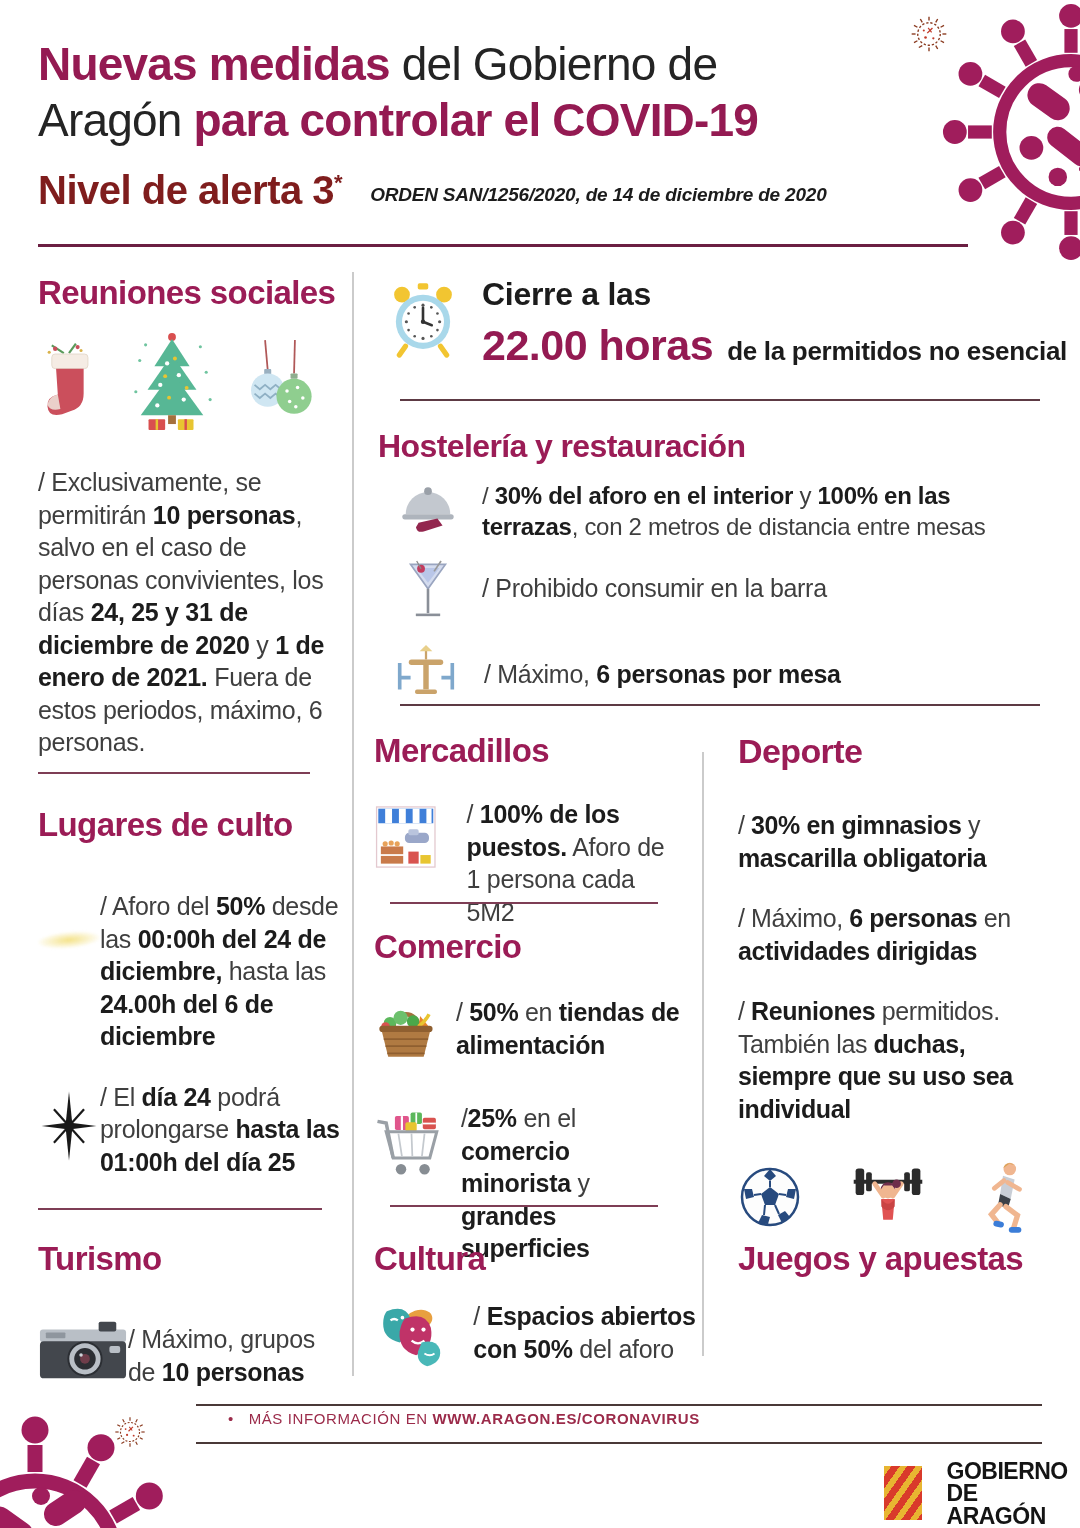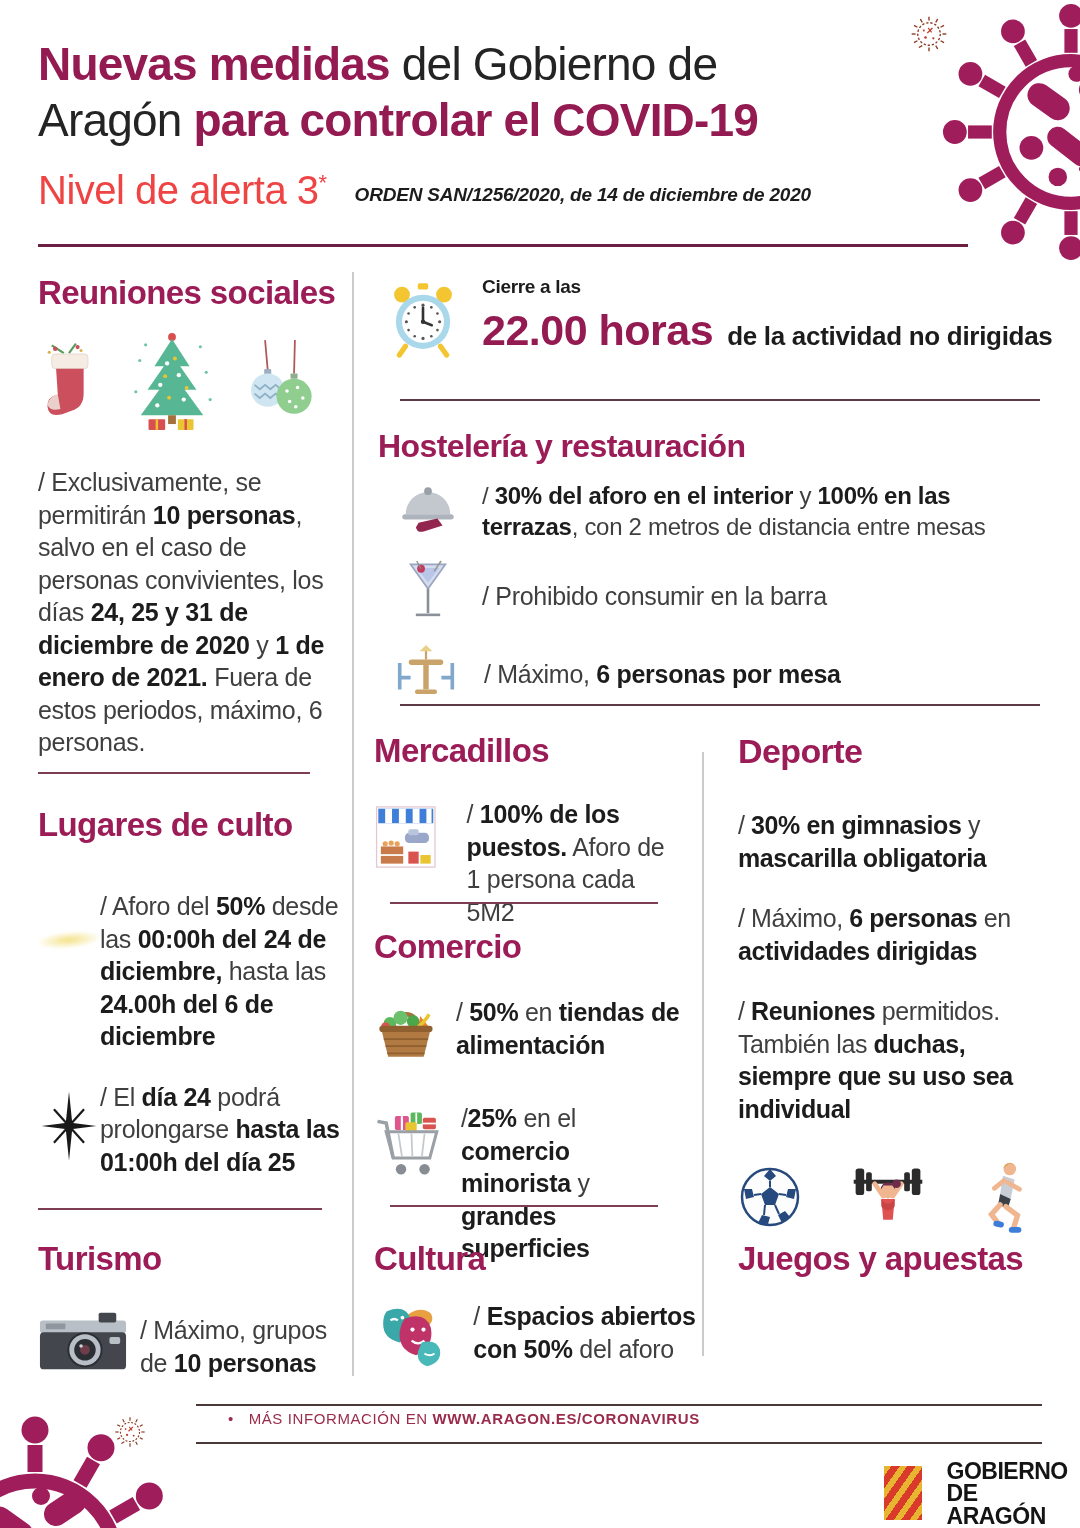--- a/index.html
+++ b/index.html
@@ -9,36 +9,36 @@
   .seg span{color:#3f3f3f;font-weight:400}
   .seg span.b{color:#1c1c1c;font-weight:700}
   .seg span.acc{color:#941a52}
   .h2{font-size:33px;font-weight:700;color:#9b1c56;letter-spacing:-0.6px;margin:0}
   .body-text{font-size:25px;line-height:1.3;letter-spacing:-0.3px}
   
   #title{position:absolute;left:38px;top:36px;width:900px;font-size:46px;line-height:1.22;letter-spacing:-0.8px}
   #title .seg span{color:#242424;font-weight:400}
   #title .seg span.b.acc{color:#941a52;font-weight:700}
   #alert-row{position:absolute;left:38px;top:168px;display:flex;align-items:flex-end;gap:28px}
-  #alert-level{font-size:40px;font-weight:400;color:#ef4444;letter-spacing:-0.5px}
+  #alert-level{font-size:40px;font-weight:700;color:#7f1d1d;letter-spacing:-0.5px}
   #alert-level sup{font-size:22px}
   #order-ref{font-size:19px;font-style:italic;font-weight:700;color:#1c1c1c;padding-bottom:7px;letter-spacing:-0.2px}
   
   .rule{position:absolute;height:3px;background:#6b1f42}
   .rule-thin{position:absolute;height:2px;background:#5d3a44}
   .rule-sec{position:absolute;height:2px;background:#7e3d55}
   .vline{position:absolute;width:2px;background:#cbcbcb}
   .frule{position:absolute;height:2px;background:#4a3938}
   
   .abs{position:absolute}
   .item-row{display:flex;align-items:flex-start}
   .icon-box{flex:0 0 auto;display:flex;justify-content:center;align-items:center}
   
   #closure{position:absolute;left:388px;top:276px;display:flex;gap:24px}
-  #closure-line1{font-size:19px;font-weight:700;color:#1c1c1c;letter-spacing:-0.3px}
+  #closure-line1{font-size:32px;font-weight:700;color:#1c1c1c;letter-spacing:-0.3px}
   #closure-line2{display:flex;align-items:baseline;margin-top:8px}
   #closure-time{font-size:43px;font-weight:700;color:#941a52;letter-spacing:-0.5px}
   #closure-suffix{font-size:26px;font-weight:700;color:#1c1c1c;margin-left:14px;letter-spacing:-0.3px}
   
   #footer-info{position:absolute;left:228px;top:1410px;font-size:15px;color:#9b2b4a;letter-spacing:0.6px}
   #footer-info .b{font-weight:700}
   #logo{position:absolute;left:884px;top:1460px;display:flex;gap:25px;align-items:center}
   #logo-flag{width:38px;height:54px;background:repeating-linear-gradient(125deg,#e8b531 0 6px,#d93a2b 6px 13px)}
   #logo-text{font-size:23px;line-height:0.97;font-weight:700;color:#141414;letter-spacing:-0.5px}
   .streak{width:70px;height:16px;border-radius:50%;transform:rotate(-5deg);filter:blur(1px);
@@ -237,21 +237,21 @@
         </svg>
       </div>
       <div class="body-text seg" style="width:245px"><span>/ El </span><span class="b">día 24</span><span> podrá prolongarse </span><span class="b">hasta las 01:00h del día 25</span></div>
     </div>
   </div>
 
   <div class="rule-sec" style="left:38px;top:1208px;width:284px"></div>
 
   <div class="abs" style="left:38px;top:1240px;width:330px">
     <div class="h2">Turismo</div>
-    <div class="item-row" style="margin-top:32px;gap:12px">
+    <div class="item-row" style="margin-top:41px;gap:0">
       <svg width="90" height="62" viewBox="0 0 92 62">
         <rect x="2" y="10" width="88" height="13" rx="3" fill="#b9bfc6"></rect>
         <rect x="8" y="13" width="20" height="6" rx="1" fill="#8f969e"></rect>
         <rect x="62" y="2" width="18" height="10" rx="2" fill="#43474d"></rect>
         <rect x="2" y="22" width="88" height="38" rx="4" fill="#43474d"></rect>
         <circle cx="48" cy="40" r="17" fill="#b9bfc6" stroke="#2b2e33" stroke-width="2"></circle>
         <circle cx="48" cy="40" r="11" fill="#2b2e33"></circle>
         <circle cx="48" cy="40" r="5" fill="#6e3d4a"></circle>
         <circle cx="44" cy="36" r="1.8" fill="#cfd4da"></circle>
         <rect x="73" y="27" width="11" height="7" rx="2" fill="#b9bfc6"></rect>
@@ -287,21 +287,21 @@
           <circle cx="30.5" cy="62.5" r="1.5"></circle>
       </g>
       <line x1="40" y1="46" x2="40" y2="30" stroke="#333" stroke-width="3" stroke-linecap="round"></line>
       <line x1="40" y1="46" x2="50" y2="50" stroke="#333" stroke-width="3" stroke-linecap="round"></line>
       <circle cx="40" cy="46" r="2.5" fill="#333"></circle>
     </svg>
     <div>
       <div id="closure-line1">Cierre a las</div>
       <div id="closure-line2">
         <span id="closure-time">22.00 horas</span>
-        <span id="closure-suffix">de la actividad no dirigidas</span>
+        <span id="closure-suffix">de la permitidos no esencial</span>
       </div>
     </div>
   </div>
 
   <div class="rule-thin" style="left:400px;top:399px;width:640px"></div>
 
   <div class="abs" style="left:378px;top:428px;width:672px">
     <div class="h2" style="font-size:32px">Hostelería y restauración</div>
     <div class="item-row" style="margin-top:15px">
       <div class="icon-box" style="width:64px;margin-left:18px">
@@ -319,21 +319,21 @@
         <svg width="40" height="76" viewBox="0 0 46 80">
           <path d="M3,6 L43,6 L23,34 Z" fill="#d4dcef" stroke="#9aa5c0" stroke-width="2"></path>
           <path d="M10,10 L36,10 L23,27 Z" fill="#b9c6e8"></path>
           <circle cx="15" cy="11" r="4.5" fill="#c23b5e"></circle>
           <line x1="15" y1="11" x2="10" y2="2" stroke="#888" stroke-width="1.5"></line>
           <line x1="30" y1="14" x2="38" y2="2" stroke="#999" stroke-width="2"></line>
           <line x1="23" y1="34" x2="23" y2="62" stroke="#8a8f98" stroke-width="3"></line>
           <line x1="9" y1="64" x2="37" y2="64" stroke="#8a8f98" stroke-width="3"></line>
         </svg>
       </div>
-      <div class="body-text seg" style="margin-left:22px;margin-top:24px"><span>/ Prohibido consumir en la barra</span></div>
+      <div class="body-text seg" style="margin-left:22px;margin-top:16px"><span>/ Prohibido consumir en la barra</span></div>
     </div>
     <div class="item-row" style="margin-top:12px">
       <div class="icon-box" style="width:80px;margin-left:8px">
         <svg width="78" height="60" viewBox="0 0 86 64">
           <line x1="43" y1="4" x2="43" y2="16" stroke="#caa36a" stroke-width="2.5"></line>
           <path d="M36,7 L50,7 L43,0 Z" fill="#e8cf8a"></path>
           <rect x="24" y="16" width="38" height="6" rx="3" fill="#caa36a"></rect>
           <rect x="40" y="22" width="6" height="27" fill="#caa36a"></rect>
           <rect x="31" y="49" width="24" height="5" rx="2" fill="#caa36a"></rect>
           <g stroke="#7fa8cc" stroke-width="4" fill="none">

